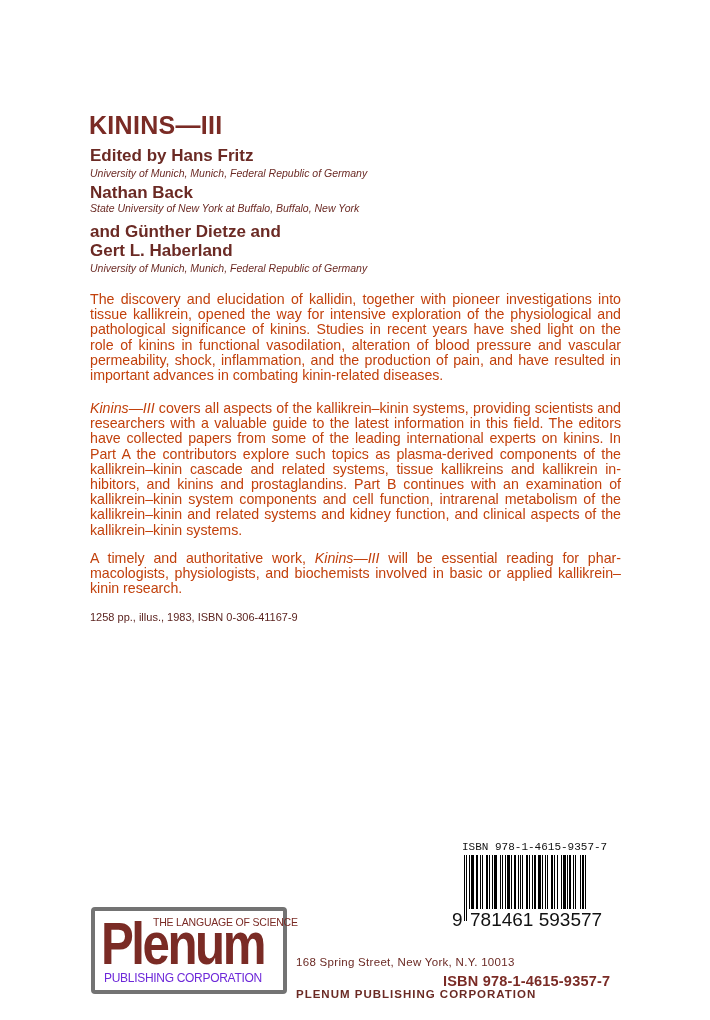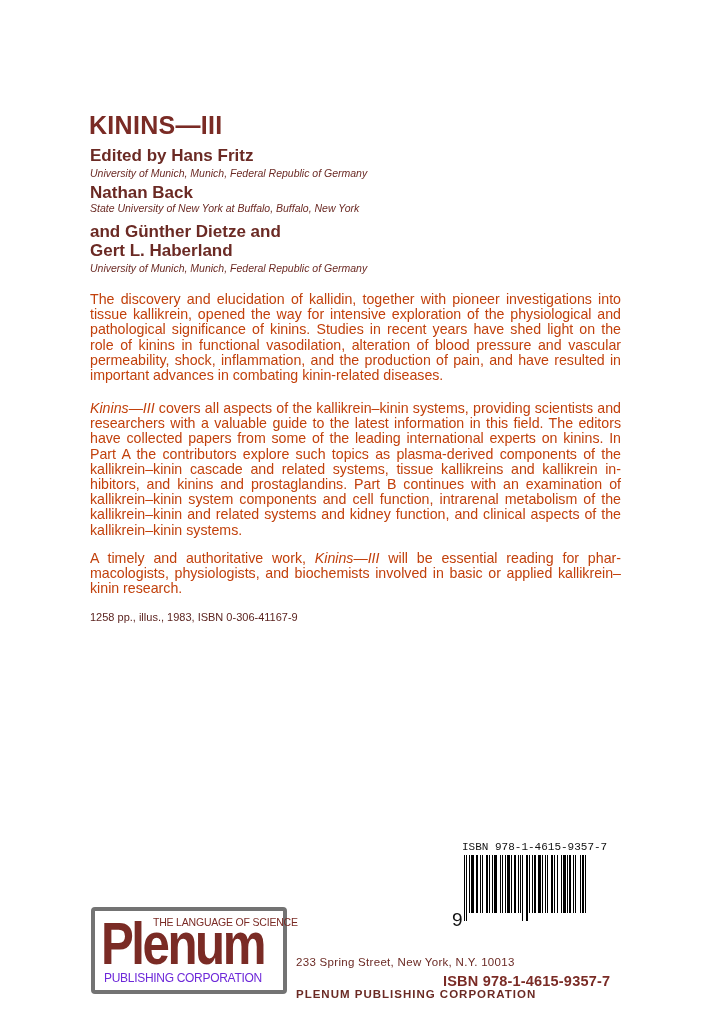--- a/index.html
+++ b/index.html
@@ -157,23 +157,24 @@
       <div class="bar" style="left: 104.7px; width: 3.15px; height: 58px;"></div>
       <div class="bar" style="left: 108.9px; width: 1.05px; height: 58px;"></div>
       <div class="bar" style="left: 111px; width: 2.1px; height: 58px;"></div>
       <div class="bar" style="left: 115.2px; width: 1.05px; height: 58px;"></div>
       <div class="bar" style="left: 117.3px; width: 1.05px; height: 58px;"></div>
       <div class="bar" style="left: 121.5px; width: 1.05px; height: 58px;"></div>
       <div class="bar" style="left: 123.6px; width: 2.1px; height: 58px;"></div>
       <div class="bar" style="left: 126.75px; width: 1.05px; height: 58px;"></div>
     </div>
   <div class="bc-first">9</div>
+  <div class="bc-digits" style="left:10px;">781461 593577</div>
 </div>
 
 <div class="abs logo">
   <div class="logo-plenum">Plenum</div>
   <div class="logo-tag">THE LANGUAGE OF SCIENCE</div>
   <div class="logo-corp">PUBLISHING CORPORATION</div>
 </div>
 
 <div class="abs pub-name">PLENUM PUBLISHING CORPORATION</div>
-<div class="abs pub-addr">233 Spring Street, New York, N.Y. 10013</div>
+<div class="abs pub-addr">168 Spring Street, New York, N.Y. 10013</div>
 <div class="abs isbn-bottom">ISBN 978-1-4615-9357-7</div>
 
 </body></html>

